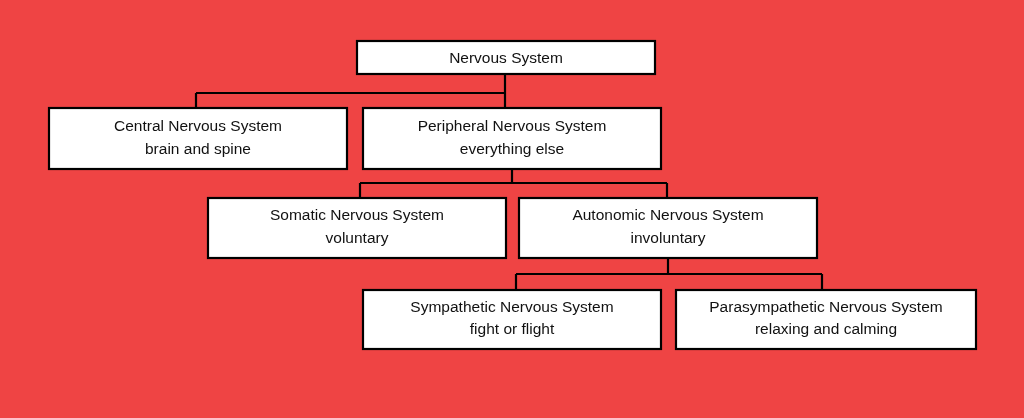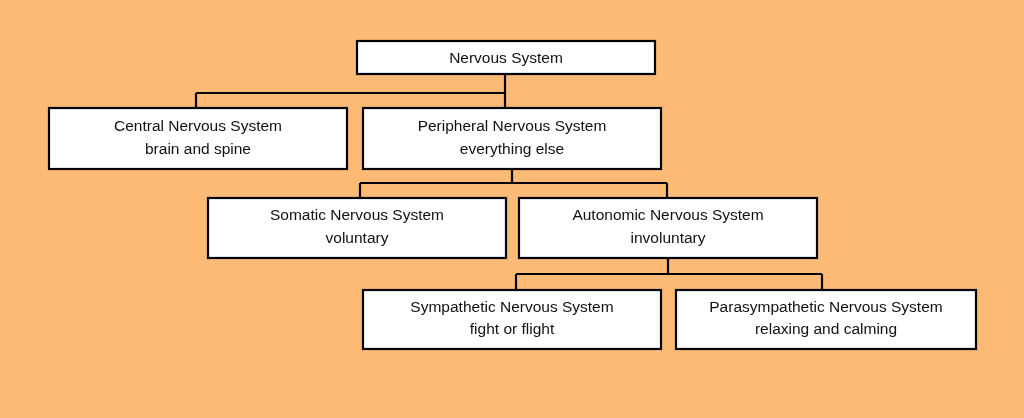--- a/index.html
+++ b/index.html
@@ -10,21 +10,21 @@
   body {
     width: 1024px;
     height: 418px;
     overflow: hidden;
     font-family: "Liberation Sans", sans-serif;
   }
   #diagram-root {
     position: relative;
     width: 1024px;
     height: 418px;
-    background: #fdba74;
+    background: #ef4444;
   }
   svg.diagram {
     display: block;
     width: 1024px;
     height: 418px;
   }
   .node-box {
     fill: #ffffff;
     stroke: #000000;
     stroke-width: 2.2;

